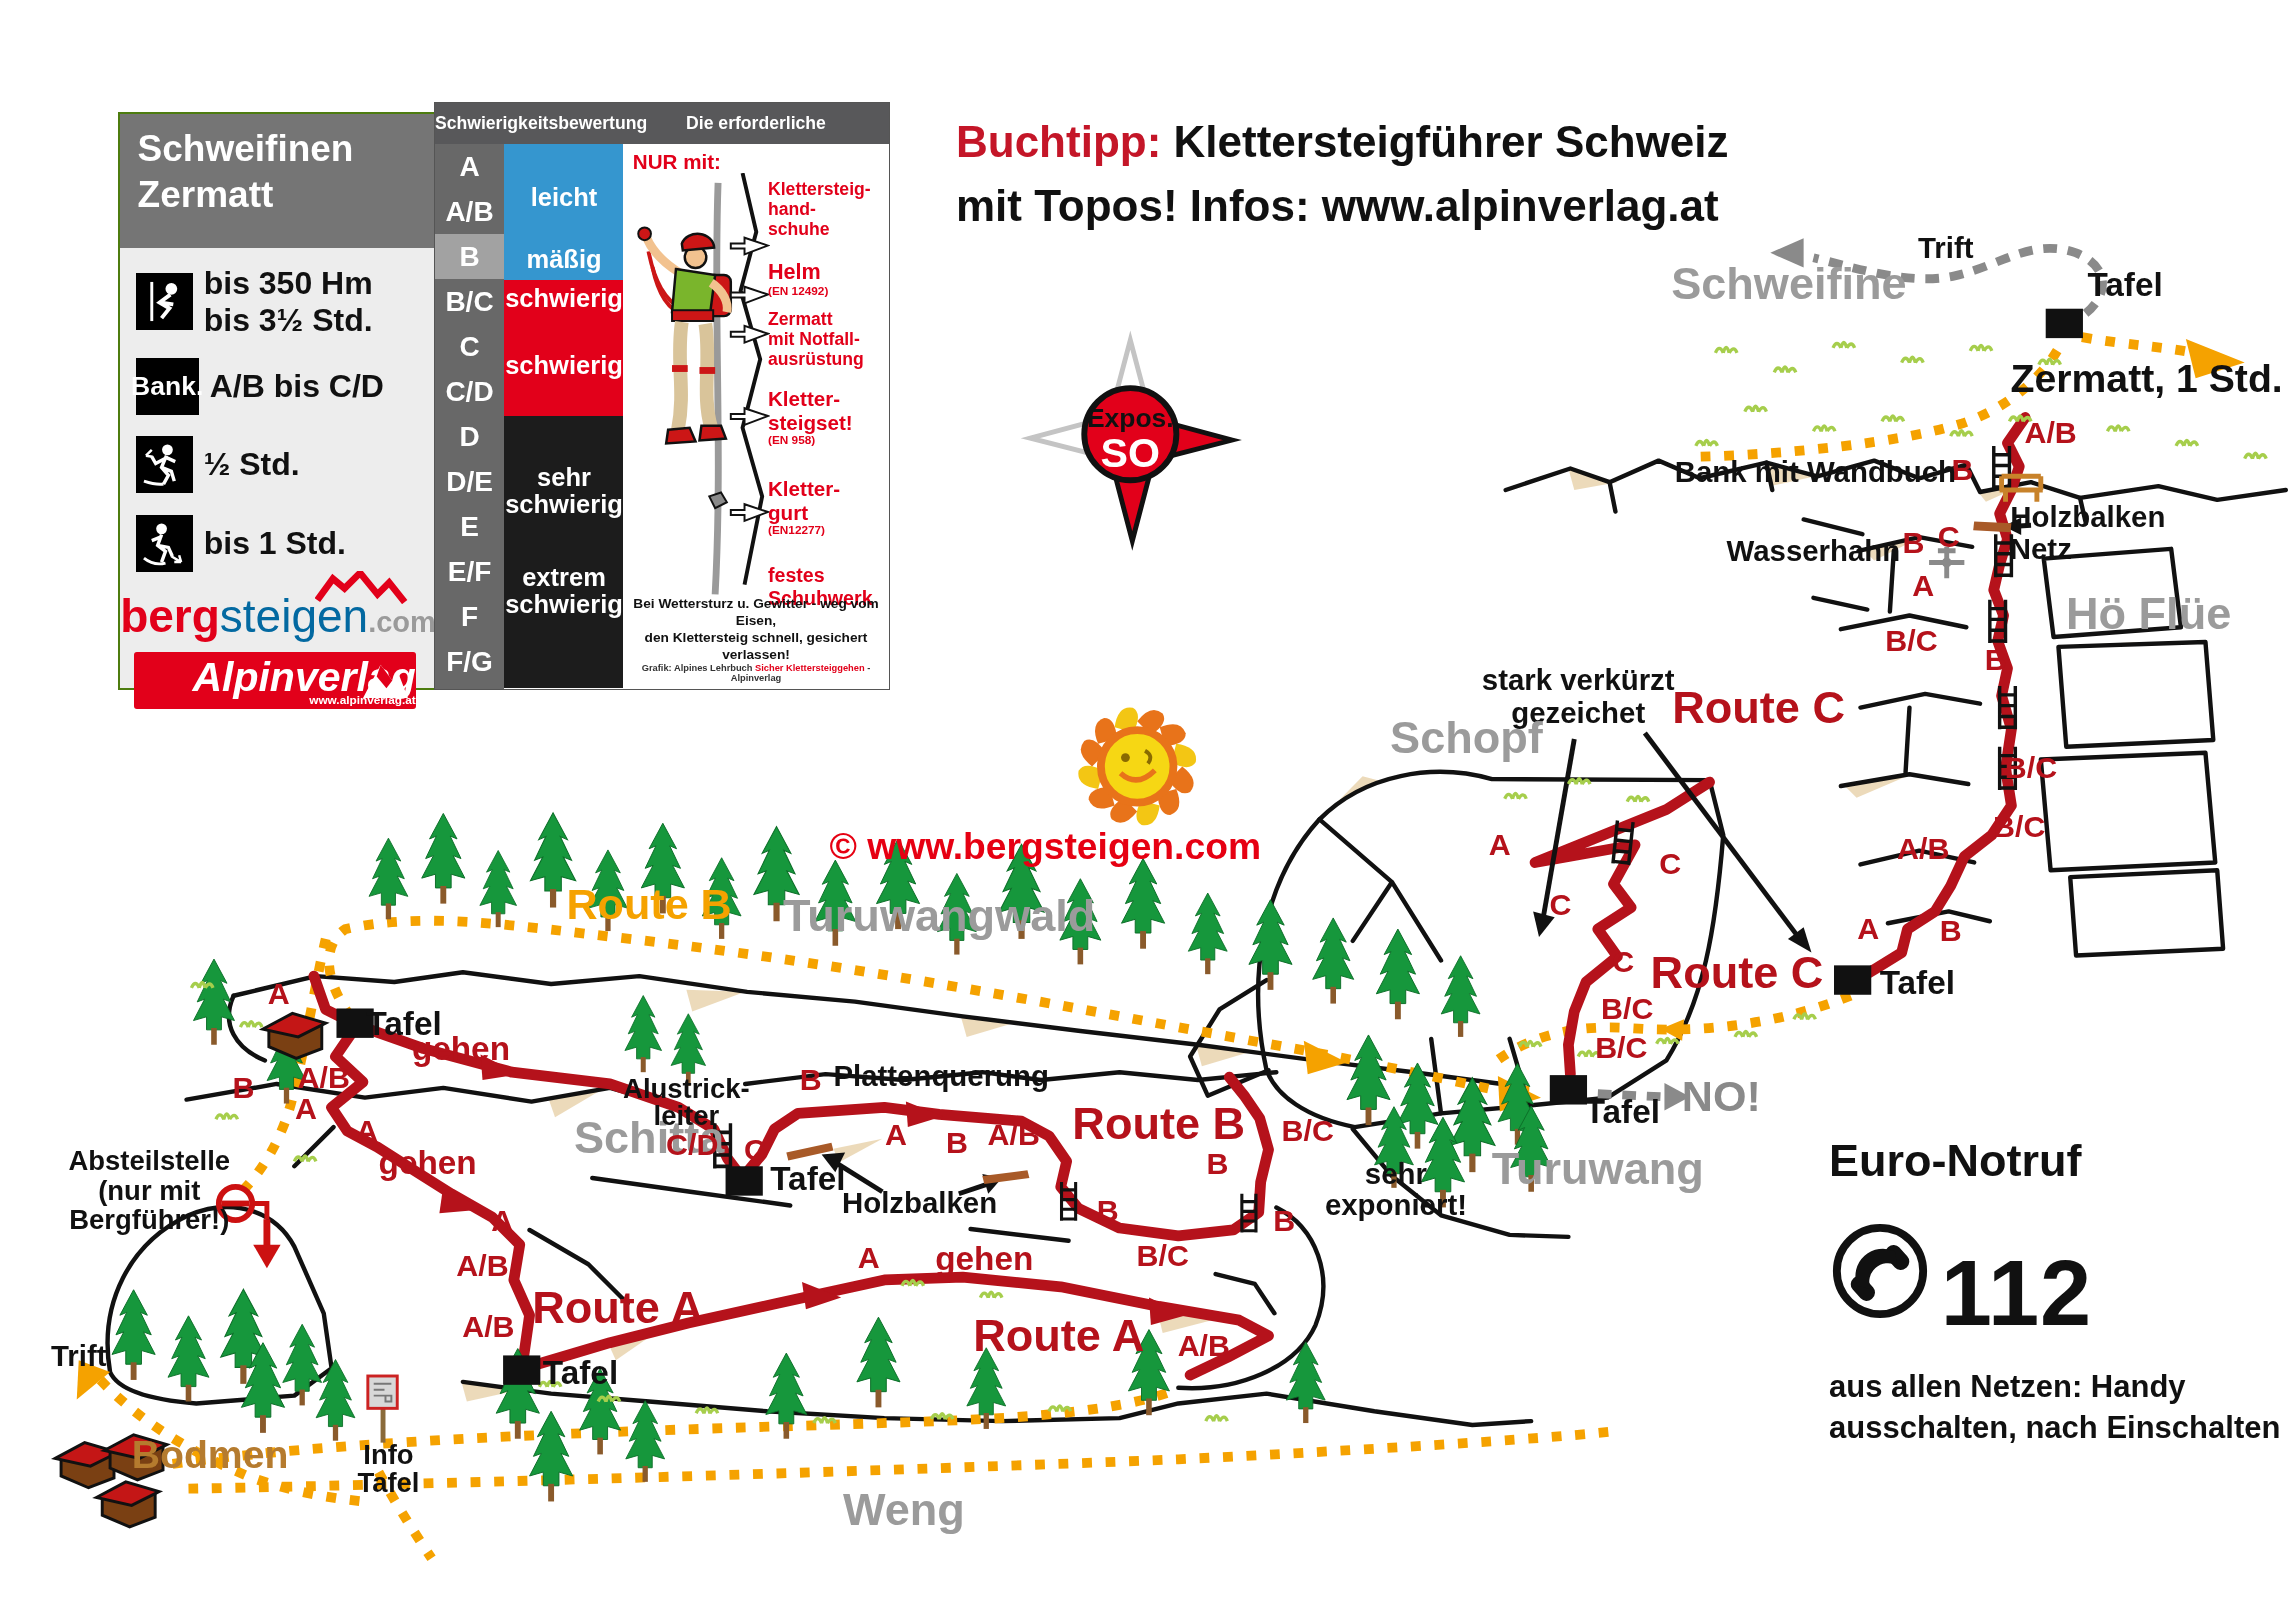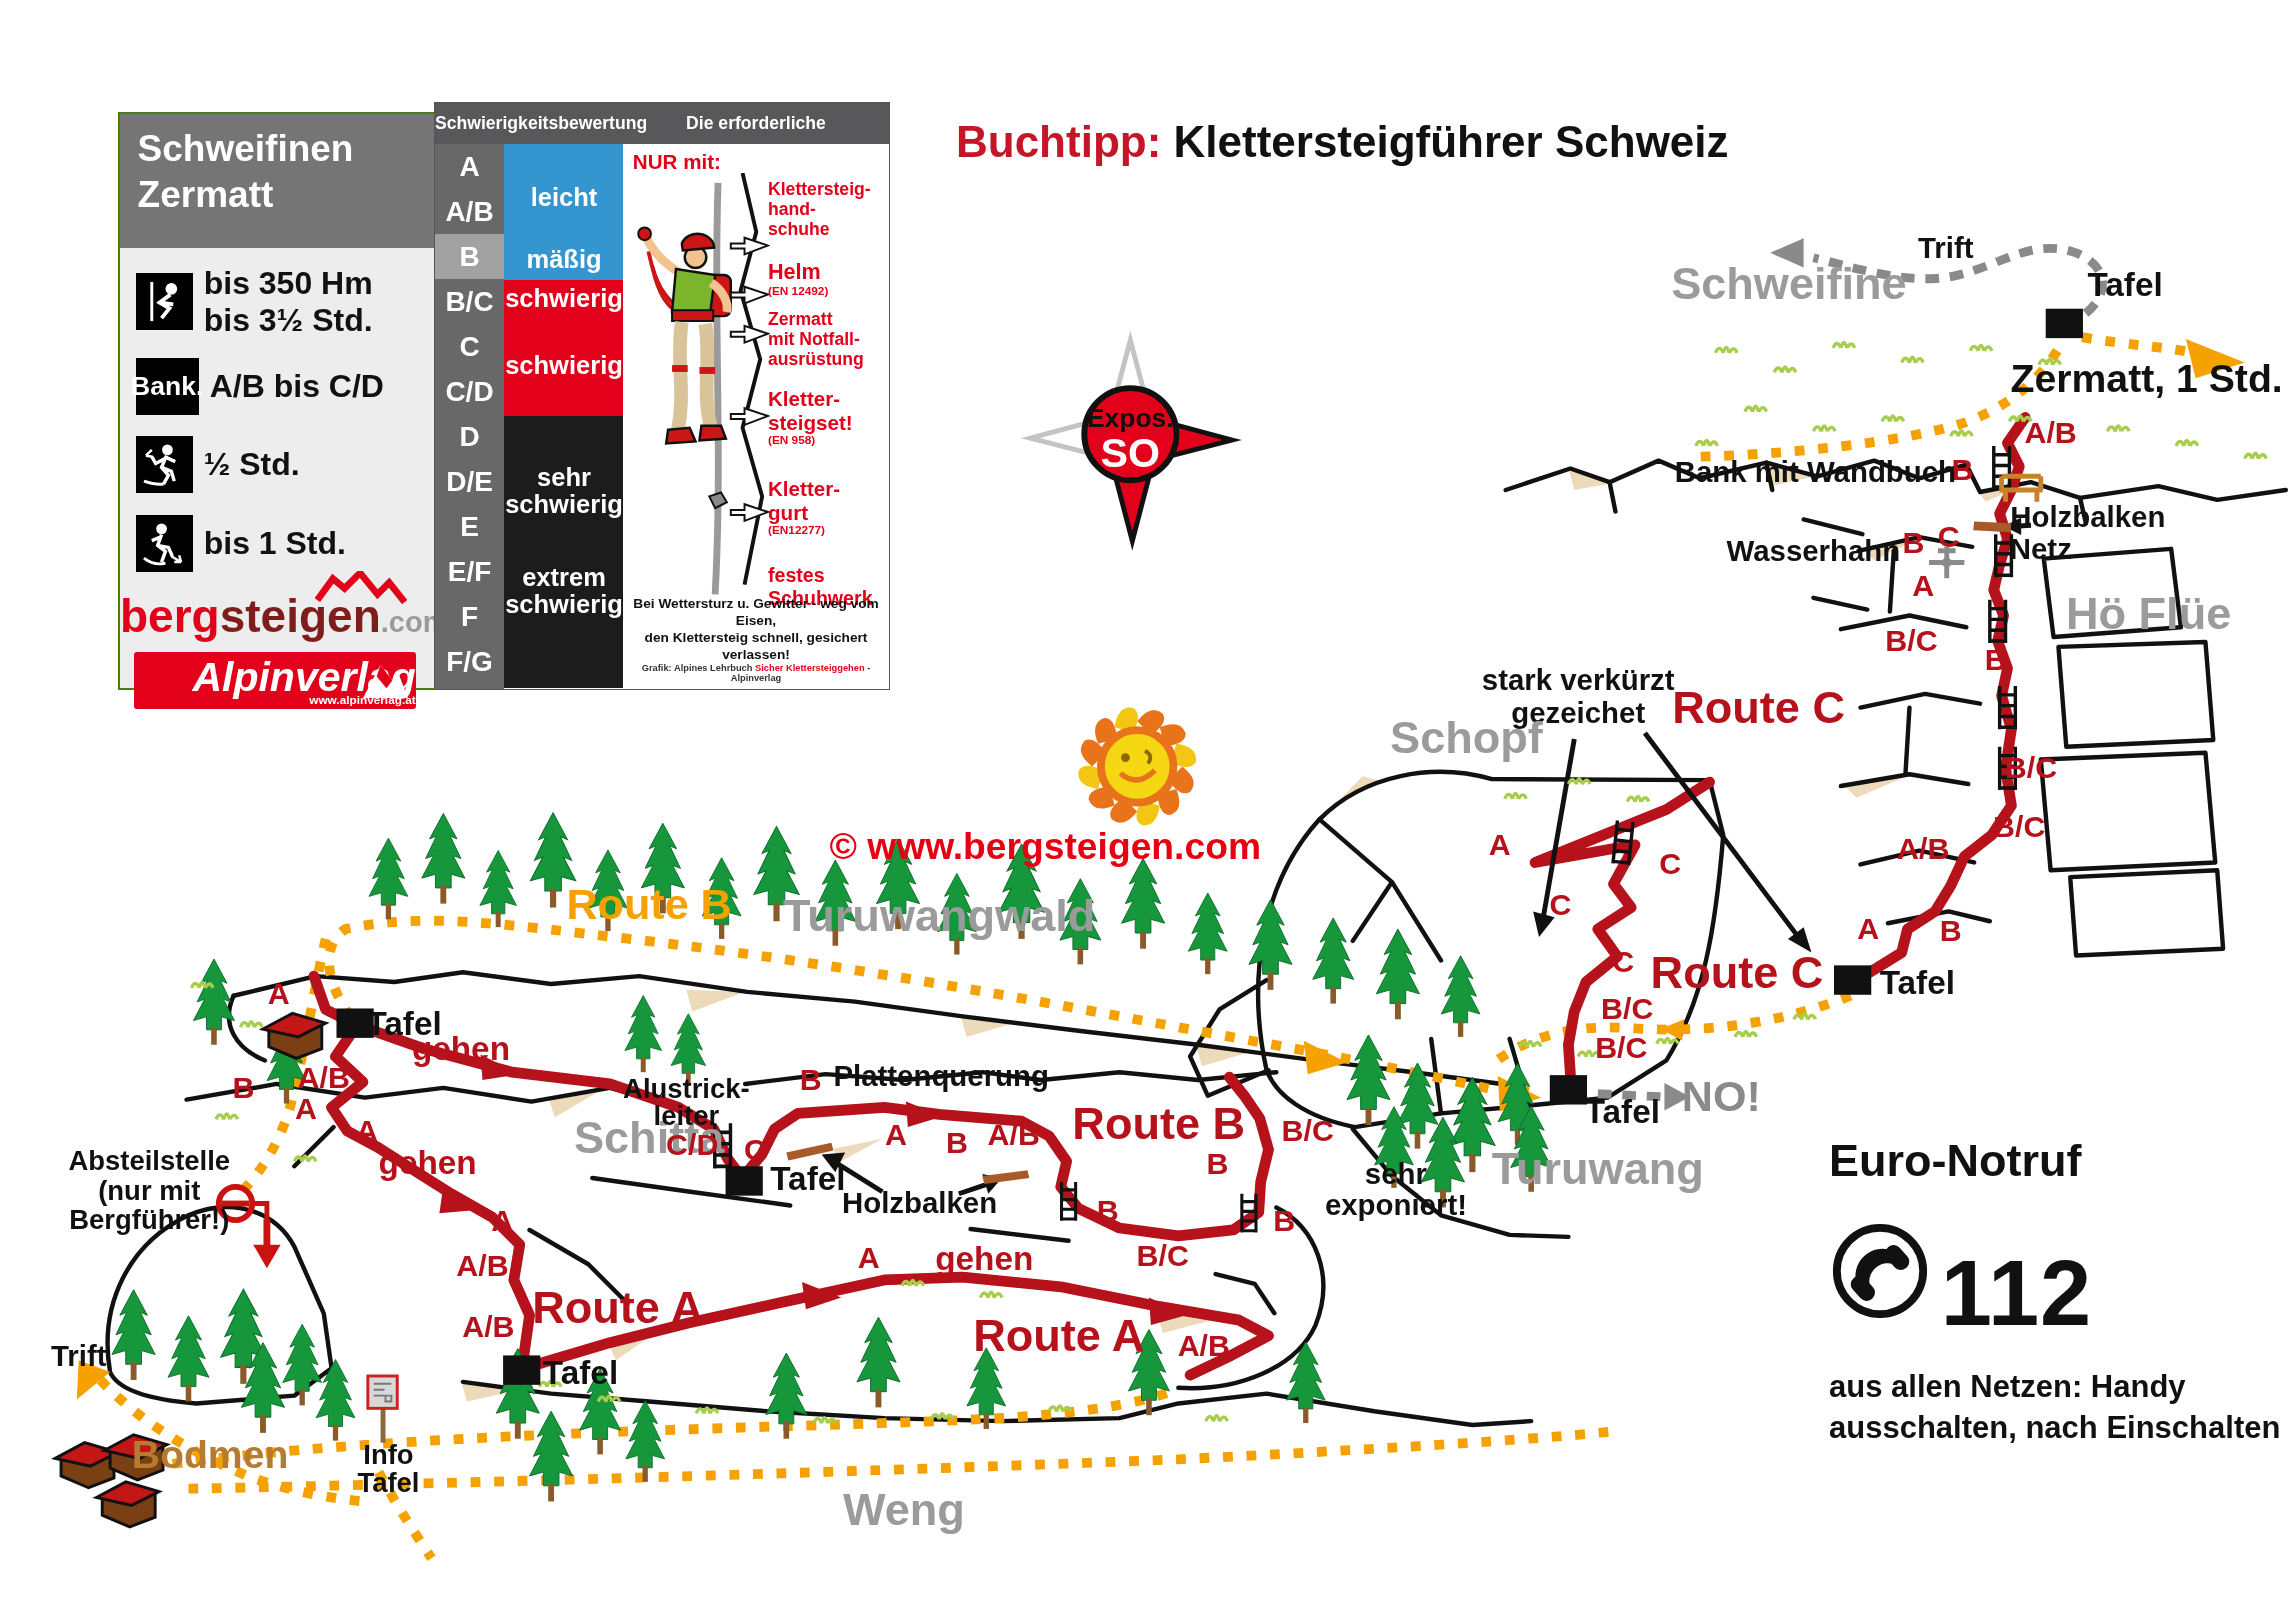--- a/index.html
+++ b/index.html
@@ -35,21 +35,21 @@
   .ic-head{height:110px;background:#757575;color:#fff;font-size:37px;font-weight:bold;
            padding:11.8px 17.6px;line-height:1.25;}
   .ic-body{position:relative;height:447px;}
   .ic-row{position:absolute;left:15.7px;display:flex;align-items:center;gap:11px;}
   .ic-ico{width:57px;height:57px;background:#000;flex:0 0 auto;display:flex;align-items:center;justify-content:center;}
   .ic-txt{font-size:32px;font-weight:bold;color:#111;line-height:1.15;}
   .ic-badge{width:63px;height:57px;background:#000;color:#fff;font-size:26.5px;font-weight:bold;
             display:flex;align-items:center;justify-content:center;flex:0 0 auto;}
   .lg-wrap{position:absolute;left:0;width:100%;text-align:center;}
   .lg-berg{color:#e2001a;font-size:46px;font-weight:bold;}
-  .lg-steigen{color:#7f1d1d;font-size:46px;font-weight:bold;}
+  .lg-steigen{color:#0369a1;font-size:46px;font-weight:normal;}
   .lg-com{color:#9a9a9a;font-size:29px;font-weight:bold;}
   .lg-zig{position:absolute;right:27.4px;top:-17.6px;}
   .alp-box{position:absolute;left:13.7px;width:282px;height:57px;background:#e2001a;color:#fff;
            text-align:right;border-radius:2.9px;}
   .alp-name{font-size:41px;font-weight:bold;font-style:italic;line-height:51px;}
   .alp-url{font-size:11.8px;font-weight:bold;margin-top:-9.8px;}
 
   
   .legend{position:absolute;left:434px;top:102px;width:454px;height:586px;z-index:3;
           background:#fff;border:1px solid #555;}
@@ -632,20 +632,21 @@
       <div>den Klettersteig schnell, gesichert verlassen!</div>
     </div>
     <div class="credit">
       <span>Grafik: Alpines Lehrbuch </span><span class="r">Sicher Klettersteiggehen</span><span> - Alpinverlag</span>
     </div>
   </div>
 </div>
 
 <div class="buchtipp">
   <div><span class="red">Buchtipp:</span><span> Klettersteigführer Schweiz</span></div>
+  <div>mit Topos! Infos: www.alpinverlag.at</div>
 </div>
 
 <div class="euro">
   <div class="euro-title">Euro-Notruf</div>
   <div class="euro-row">
     <svg width="102" height="102" viewBox="0 0 104 104">
       <circle cx="52" cy="52" r="44" fill="none" stroke="#111" stroke-width="8"></circle>
       <g transform="translate(52,54) rotate(-42)" fill="#111">
         <rect x="-32" y="-14" width="17" height="28" rx="8"></rect>
         <rect x="15" y="-14" width="17" height="28" rx="8"></rect>

